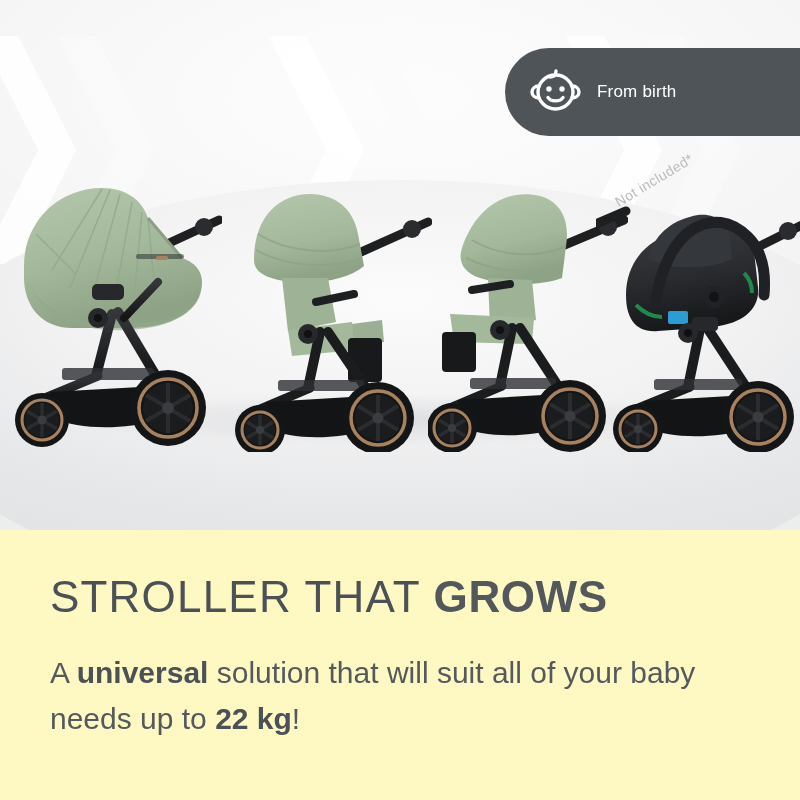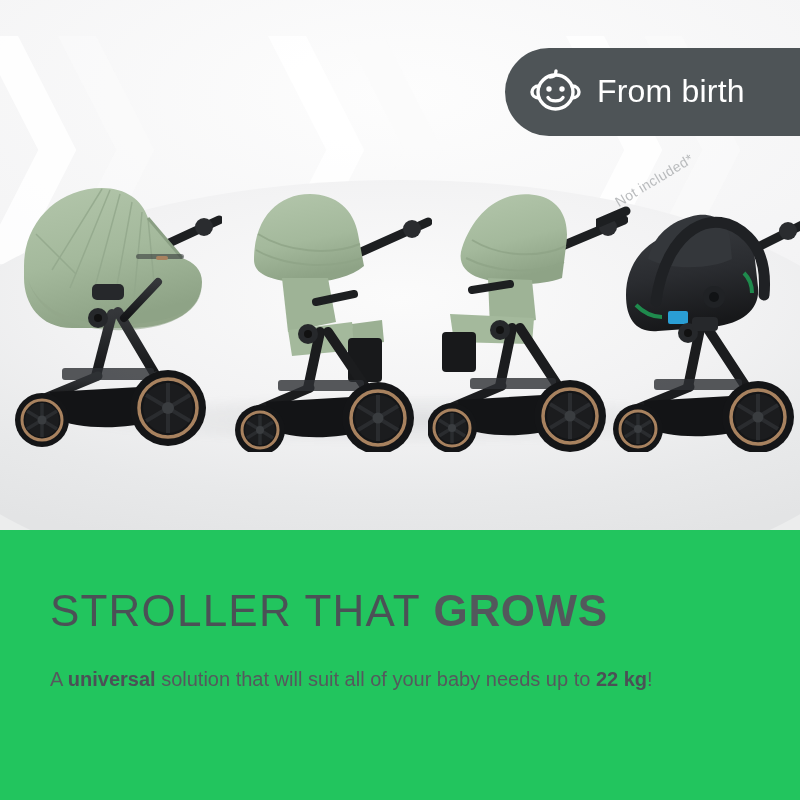--- a/index.html
+++ b/index.html
@@ -66,21 +66,21 @@
     border-radius: 44px 0 0 44px;
     display: flex;
     align-items: center;
     gap: 14px;
     padding-left: 22px;
     z-index: 6;
   }
   .badge-icon { width: 56px; height: 56px; flex: 0 0 56px; }
   .badge-text {
     color: #ffffff;
-    font-size: 32px;
+    font-size: 17px;
     line-height: 1.18;
     font-weight: 300;
     letter-spacing: .2px;
     white-space: nowrap;
   }
   .badge-text b { font-weight: 700; }
 
   
   .note {
     position: absolute;
@@ -101,34 +101,34 @@
   .u1 { left: 6px;   width: 216px; height: 290px; }
   .u2 { left: 232px; width: 200px; height: 270px; }
   .u3 { left: 428px; width: 200px; height: 270px; }
   .u4 { left: 596px; width: 210px; height: 275px; }
 
   
   .copy {
     position: absolute;
     left: 0; top: 530px;
     width: 800px; height: 270px;
-    background: #22c55e;
-    padding: 56px 50px 0 50px;
+    background: #fef9c3;
+    padding: 42px 50px 0 50px;
   }
   .headline {
     font-size: 44px;
     font-weight: 300;
     letter-spacing: 1.2px;
     color: #4b5156;
     white-space: nowrap;
   }
   .headline b { font-weight: 700; letter-spacing: .6px; color: #53585c; }
   .subcopy {
     margin-top: 28px;
-    font-size: 20px;
+    font-size: 30px;
     font-weight: 300;
     line-height: 1.52;
     color: #55595d;
     max-width: 660px;
   }
   .subcopy b { font-weight: 700; color: #4b5156; }
 </style>
 </head>
 <body>
 

